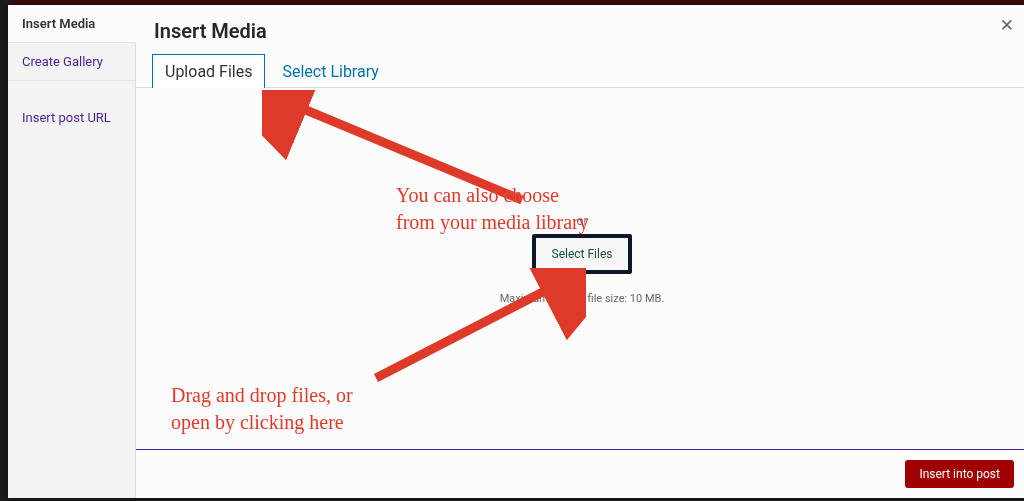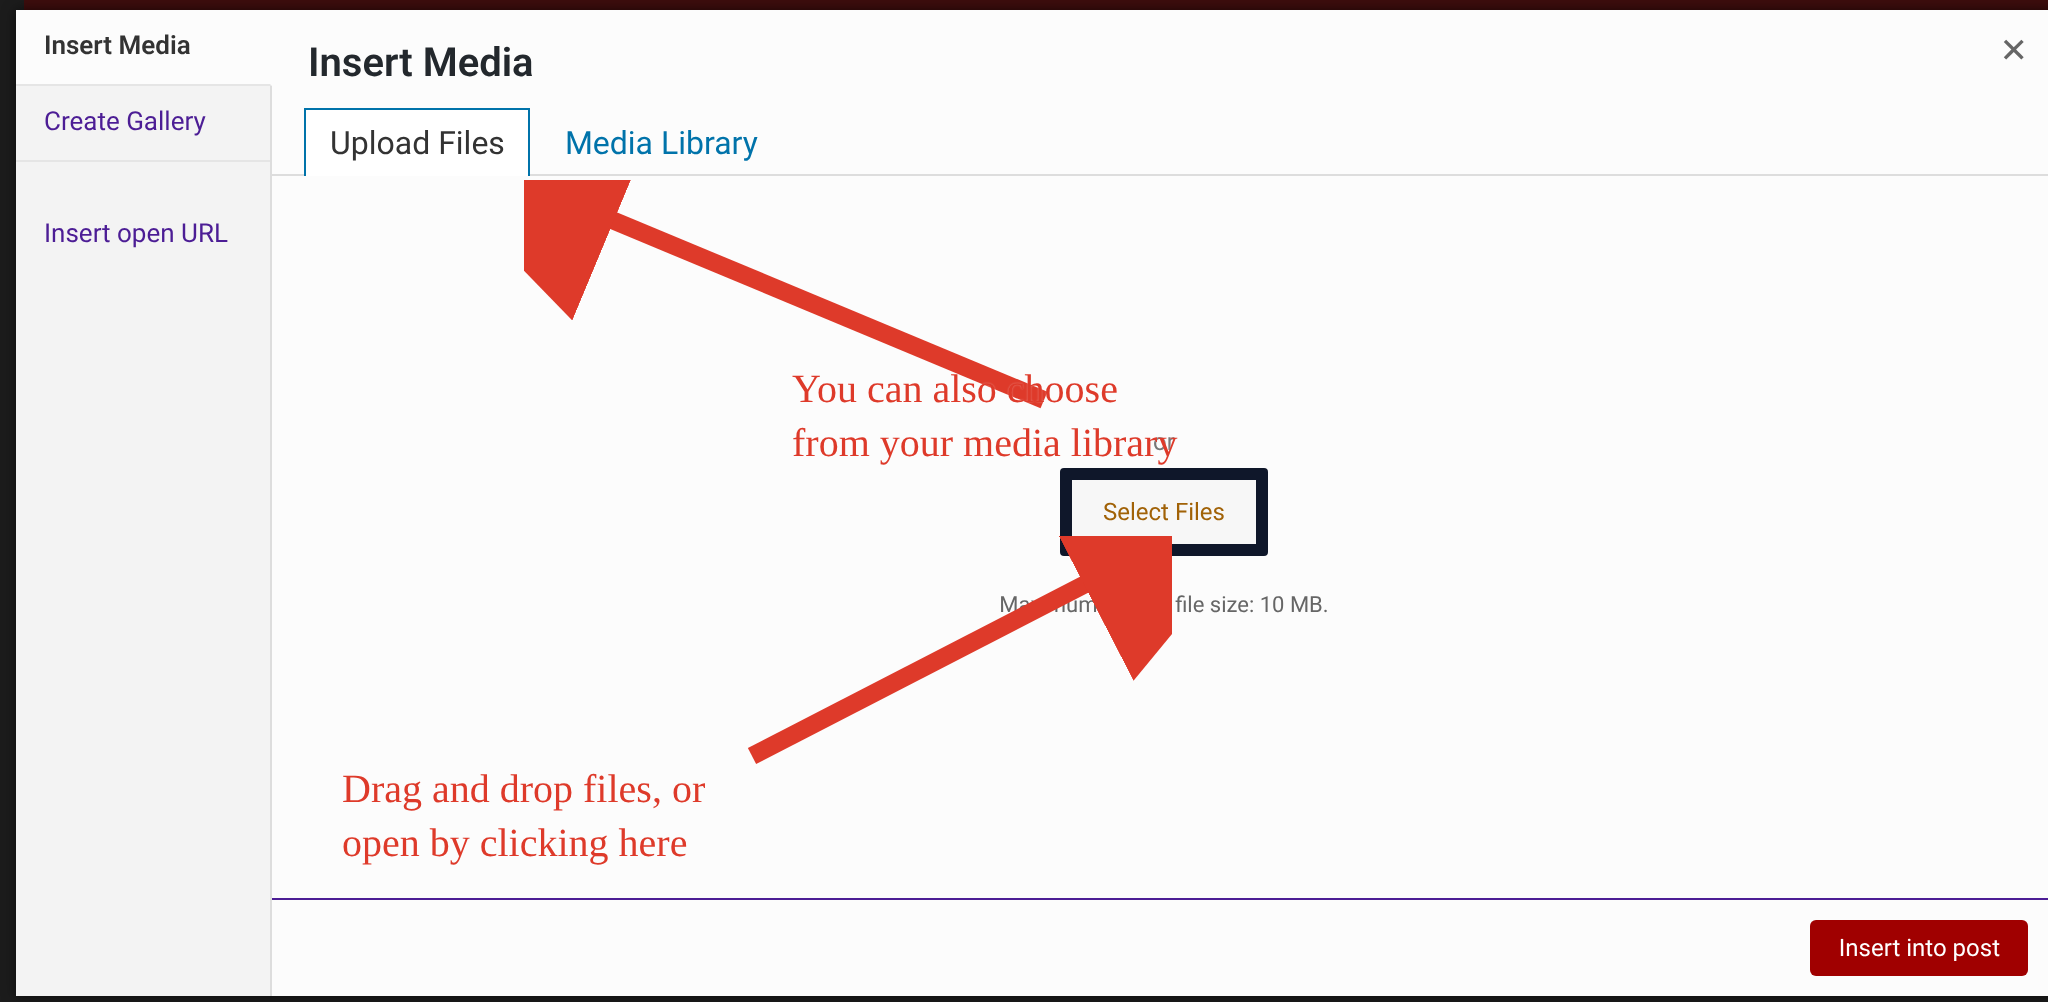--- a/index.html
+++ b/index.html
@@ -14,53 +14,53 @@
   .main-header{padding:14px 18px 10px 18px;position:relative;}
   .main-title{font-size:20px;font-weight:600;color:#23282d;margin:0;}
   .close-x{position:absolute;top:10px;right:14px;color:#666;font-size:17px;cursor:pointer;}
   .tabs{padding:0 16px;border-bottom:1px solid #ddd;display:flex;gap:4px;}
   .tab{padding:7px 12px;color:#0073aa;font-size:16px;cursor:pointer;border:1px solid transparent;border-bottom:none;position:relative;top:1px;}
   .tab.active{color:#333;border-color:#0073aa;background:#fff;}
   .content{flex:1;position:relative;}
   .uploader{position:absolute;left:0;right:0;top:120px;text-align:center;}
   .drop-text{font-size:19px;color:#444;margin-bottom:6px;}
   .or{color:#777;font-size:12px;margin:6px 0;}
-  .select-btn{display:inline-block;padding:9px 16px;border:6px solid #0f172a;background:#f7f7f7;color:#a16207;font-size:12px;cursor:pointer;border-radius:2px;}
+  .select-btn{display:inline-block;padding:9px 16px;border:4px solid #0f172a;background:#f7f7f7;color:#14532d;font-size:12px;cursor:pointer;border-radius:2px;}
   .max{margin-top:18px;font-size:11px;color:#666;}
   .footer{border-top:1px solid #4c1d95;padding:10px 14px;text-align:right;}
   .insert-btn{display:inline-block;padding:7px 14px;background:#a00000;color:#fff;font-size:12px;border-radius:3px;cursor:pointer;}
   
   .anno{position:absolute;color:#de3a2a;font-size:20px;line-height:1.35;font-family:Georgia,'Times New Roman',serif;pointer-events:none;text-shadow:0 0 1px rgba(255,255,255,.4);margin-top:44px;}
   .arrow{position:absolute;pointer-events:none;}
 </style>
 </head>
 <body>
 <div class="viewport">
 
   <div class="topbar"></div>
 
   <div class="modal">
 
     <div class="sidebar">
       <span class="sidebar-item active">Insert Media</span>
       <span class="sidebar-item">Create Gallery</span>
       <div class="sidebar-sep"></div>
-      <span class="sidebar-item" style="border-bottom:none">Insert open URL</span>
+      <span class="sidebar-item" style="border-bottom:none">Insert post URL</span>
     </div>
 
     <div class="main">
 
       <div class="main-header">
         <h1 class="main-title">Insert Media</h1>
         <span class="close-x">✕</span>
       </div>
 
       <div class="tabs">
         <span class="tab active">Upload Files</span>
-        <span class="tab">Media Library</span>
+        <span class="tab">Select Library</span>
       </div>
 
       <div class="content">
         <div class="uploader">
           <div class="or">or</div>
           <span class="select-btn">Select Files</span>
           <div class="max">Maximum upload file size: 10 MB.</div>
         </div>
 
         <svg class="arrow" style="left:126px;top:2px;width:280px;height:130px" viewBox="0 0 280 130">

